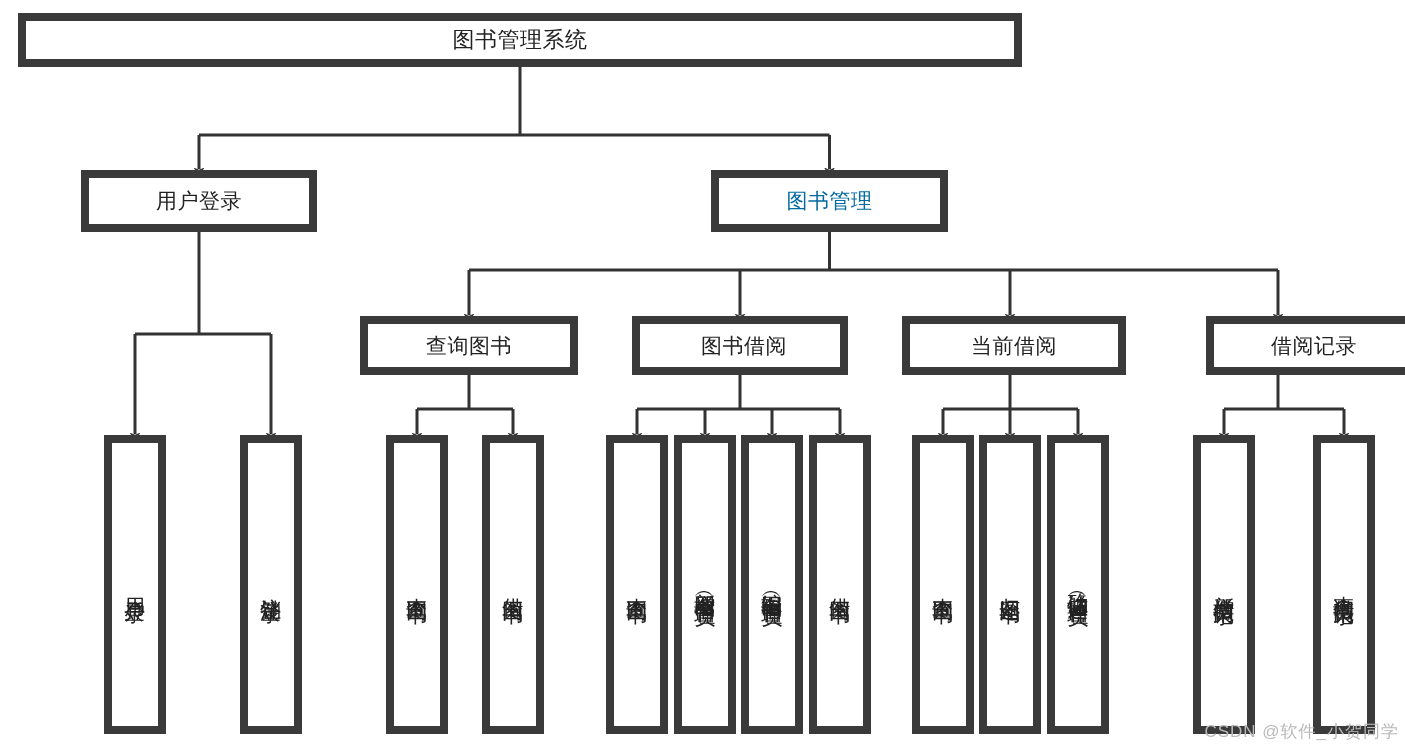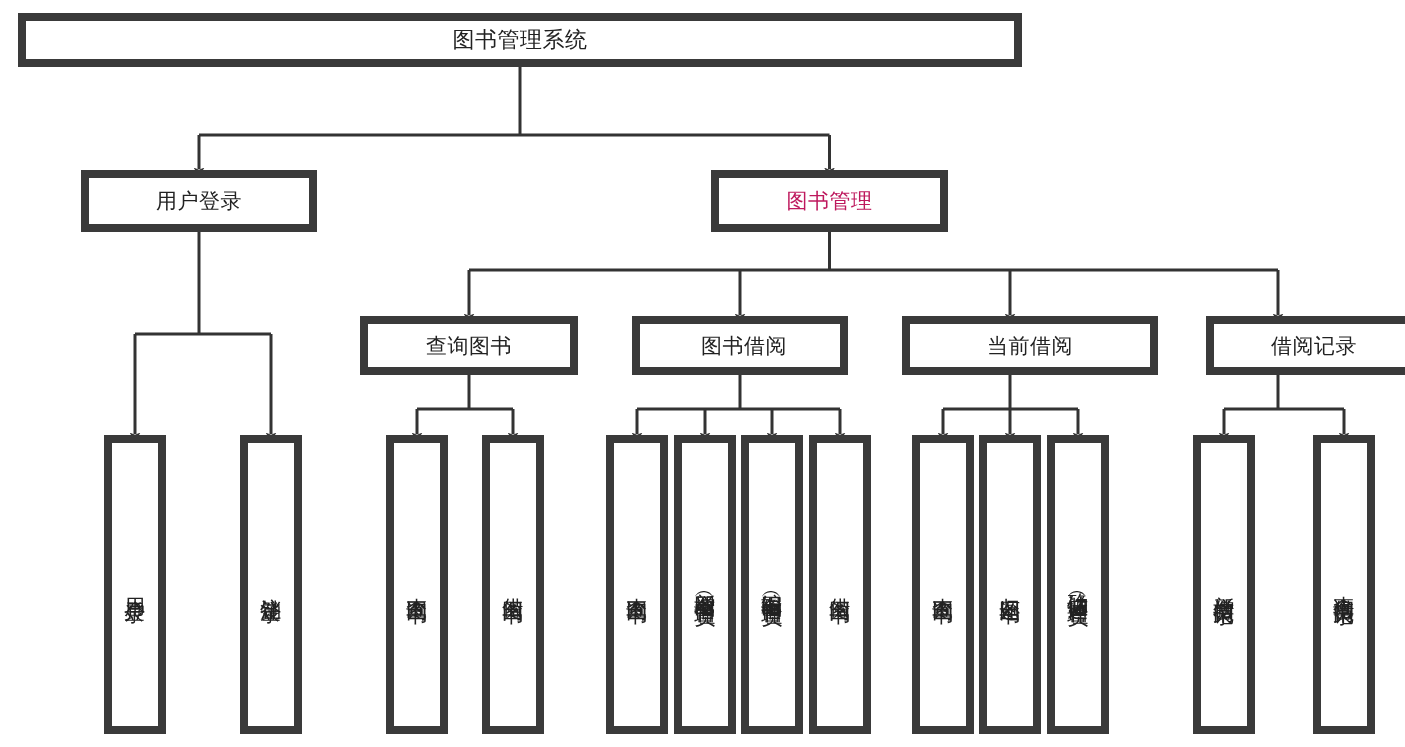--- a/index.html
+++ b/index.html
@@ -69,29 +69,29 @@
   </svg>
 
   <div id="nodes">
       <div class="node horiz root" style="left: 18px; top: 13px; width: 1004px; height: 54px; border-color: rgb(58, 58, 58); background: rgb(255, 255, 255);">
         <span class="lbl" style="color: rgb(34, 34, 34);">图书管理系统</span>
       </div>
       <div class="node horiz" style="left: 81px; top: 170px; width: 236px; height: 62px; border-color: rgb(58, 58, 58); background: rgb(255, 255, 255);">
         <span class="lbl" style="color: rgb(34, 34, 34);">用户登录</span>
       </div>
       <div class="node horiz" style="left: 711px; top: 170px; width: 237px; height: 62px; border-color: rgb(58, 58, 58); background: rgb(255, 255, 255);">
-        <span class="lbl" style="color: #be185d;">图书管理</span>
+        <span class="lbl" style="color: #0369a1;">图书管理</span>
       </div>
       <div class="node horiz" style="left: 360px; top: 316px; width: 218px; height: 59px; border-color: rgb(58, 58, 58); background: rgb(255, 255, 255);">
         <span class="lbl" style="color: rgb(34, 34, 34);">查询图书</span>
       </div>
       <div class="node horiz" style="left: 632px; top: 316px; width: 216px; height: 59px; border-color: rgb(58, 58, 58); background: rgb(255, 255, 255); padding-left: 8px;">
         <span class="lbl" style="color: rgb(34, 34, 34);">图书借阅</span>
       </div>
-      <div class="node horiz" style="left: 902px; top: 316px; width: 256px; height: 59px; border-color: rgb(58, 58, 58); background: rgb(255, 255, 255);">
+      <div class="node horiz" style="left: 902px; top: 316px; width: 224px; height: 59px; border-color: rgb(58, 58, 58); background: rgb(255, 255, 255);">
         <span class="lbl" style="color: rgb(34, 34, 34);">当前借阅</span>
       </div>
       <div class="node horiz" style="left: 1170px; top: 316px; width: 216px; height: 59px; border-color: rgb(58, 58, 58); background: rgb(255, 255, 255); margin-left: 36px;">
         <span class="lbl" style="color: rgb(34, 34, 34);">借阅记录</span>
       </div>
       <div class="node vert" style="left: 104px; top: 435px; width: 62px; height: 299px; border-color: rgb(58, 58, 58); background: rgb(255, 255, 255);">
         <span class="lbl" style="color: rgb(34, 34, 34);">用户登录</span>
       </div>
       <div class="node vert" style="left: 240px; top: 435px; width: 62px; height: 299px; border-color: rgb(58, 58, 58); background: rgb(255, 255, 255);">
         <span class="lbl" style="color: rgb(34, 34, 34);">注销登录</span>
@@ -124,13 +124,14 @@
         <span class="lbl" style="color: rgb(34, 34, 34);">确认归还（管理员）</span>
       </div>
       <div class="node vert" style="left: 1193px; top: 435px; width: 62px; height: 299px; border-color: rgb(58, 58, 58); background: rgb(255, 255, 255);">
         <span class="lbl" style="color: rgb(34, 34, 34);">新增借阅记录</span>
       </div>
       <div class="node vert" style="left: 1313px; top: 435px; width: 62px; height: 299px; border-color: rgb(58, 58, 58); background: rgb(255, 255, 255);">
         <span class="lbl" style="color: rgb(34, 34, 34);">查询借阅记录</span>
       </div>
     </div>
 
+  <div id="watermark">CSDN @软件_小贺同学</div>
 </div>
 
 </body></html>

